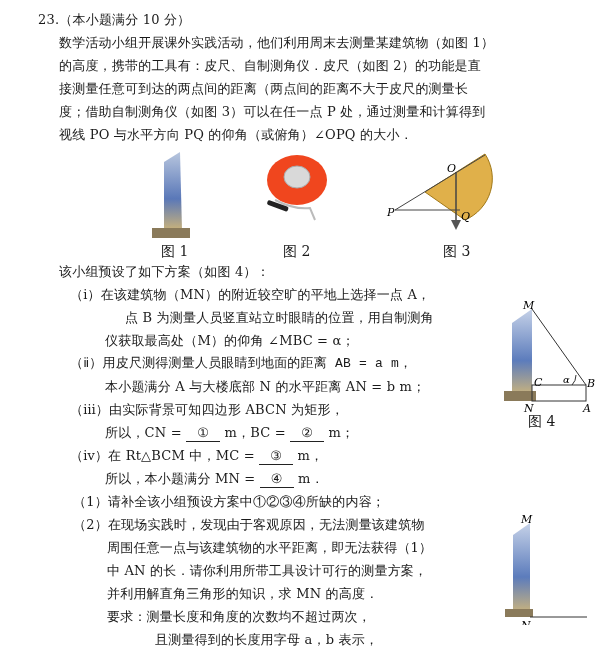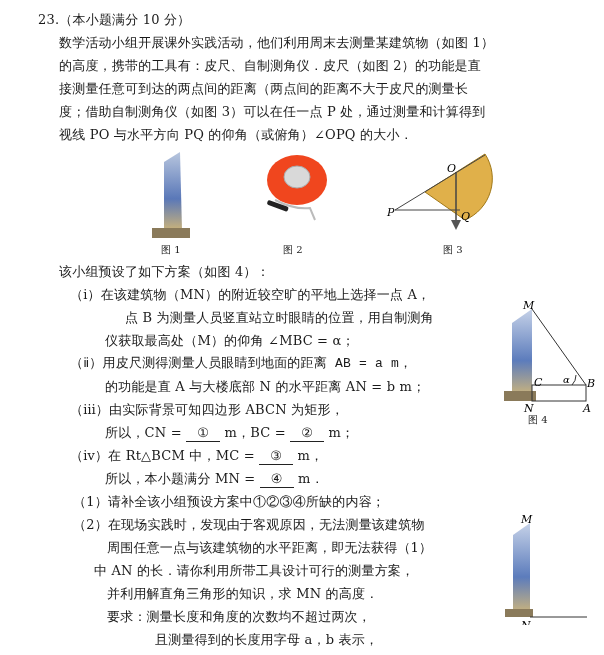--- a/index.html
+++ b/index.html
@@ -1,20 +1,20 @@
 <!DOCTYPE html>
 <html><head>
 <meta charset="utf-8">
 <style>
   html, body { margin:0; padding:0; background:#fff; }
   body { width:604px; height:655px; position:relative; overflow:hidden;
          font-family:"DejaVu Serif","Liberation Serif",serif; color:#1a1a1a; }
   .ln { position:absolute; font-size:13px; line-height:20px; white-space:nowrap; letter-spacing:0.2px; }
   .blank { display:inline-block; border-bottom:1px solid #222; min-width:34px; text-align:center; line-height:16px; }
-  .cap { position:absolute; font-size:10px; }
+  .cap { position:absolute; font-size:14px; }
   .fig { position:absolute; }
 </style>
 </head>
 <body>
 
 <div class="ln" style="left:38px;top:10px;">
   <span>23.</span><span>（本小题满分 10 分）</span>
 </div>
 
 <div class="ln" style="left:59px;top:33px;">数学活动小组开展课外实践活动，他们利用周末去测量某建筑物（如图 1）</div>
@@ -56,21 +56,21 @@
 </svg>
 <div class="cap" style="left:443px;top:243px;">图 3</div>
 
 <div class="ln" style="left:59px;top:262px;">该小组预设了如下方案（如图 4）：</div>
 
 <div class="ln" style="left:70px;top:285px;"><span>（ⅰ）</span><span>在该建筑物（MN）的附近较空旷的平地上选择一点 A，</span></div>
 <div class="ln" style="left:105px;top:308px;margin-left:20px;">点 B 为测量人员竖直站立时眼睛的位置，用自制测角</div>
 <div class="ln" style="left:105px;top:331px;">仪获取最高处（M）的仰角 ∠MBC = α；</div>
 
 <div class="ln" style="left:70px;top:354px;font-family:Liberation Mono, monospace;"><span>（ⅱ）</span><span>用皮尺测得测量人员眼睛到地面的距离 AB = a m，</span></div>
-<div class="ln" style="left:105px;top:377px;">的功能是直 A 与大楼底部 N 的水平距离 AN = b m；</div>
+<div class="ln" style="left:105px;top:377px;">本小题满分 A 与大楼底部 N 的水平距离 AN = b m；</div>
 
 <div class="ln" style="left:70px;top:400px;"><span>（ⅲ）</span><span>由实际背景可知四边形 ABCN 为矩形，</span></div>
 <div class="ln" style="left:105px;top:423px;">
   <span>所以，CN = </span><span class="blank">①</span><span> m，BC = </span><span class="blank">②</span><span> m；</span>
 </div>
 
 <div class="ln" style="left:70px;top:446px;">
   <span>（ⅳ）</span><span>在 Rt△BCM 中，MC = </span><span class="blank">③</span><span> m，</span>
 </div>
 <div class="ln" style="left:105px;top:469px;">
@@ -95,21 +95,21 @@
   <text x="73" y="88" font-size="10" font-style="italic" font-family="DejaVu Serif, serif">α</text>
   <text x="97" y="92" font-size="11" font-style="italic" font-family="DejaVu Serif, serif">B</text>
   <text x="34" y="117" font-size="11" font-style="italic" font-family="DejaVu Serif, serif">N</text>
   <text x="93" y="117" font-size="11" font-style="italic" font-family="DejaVu Serif, serif">A</text>
 </svg>
 <div class="cap" style="left:528px;top:413px;">图 4</div>
 
 <div class="ln" style="left:73px;top:492px;"><span>（1）</span><span>请补全该小组预设方案中①②③④所缺的内容；</span></div>
 <div class="ln" style="left:73px;top:515px;"><span>（2）</span><span>在现场实践时，发现由于客观原因，无法测量该建筑物</span></div>
 <div class="ln" style="left:107px;top:538px;">周围任意一点与该建筑物的水平距离，即无法获得（1）</div>
-<div class="ln" style="left:94px;top:561px;">中 AN 的长．请你利用所带工具设计可行的测量方案，</div>
+<div class="ln" style="left:107px;top:561px;">中 AN 的长．请你利用所带工具设计可行的测量方案，</div>
 <div class="ln" style="left:107px;top:584px;">并利用解直角三角形的知识，求 MN 的高度．</div>
 
 <div class="ln" style="left:107px;top:607px;"><span>要求：</span><span>测量长度和角度的次数均不超过两次，</span></div>
 <div class="ln" style="left:155px;top:630px;">且测量得到的长度用字母 a，b 表示，</div>
 <div class="ln" style="left:155px;top:653px;">角度用 α，β 表示．</div>
 
 <svg class="fig" style="left:495px;top:505px;" width="100" height="120">
   <defs>
       <linearGradient id="bg5" x1="0" x2="0" y1="0" y2="1">
         <stop offset="0" stop-color="#c6d2e8"></stop>

